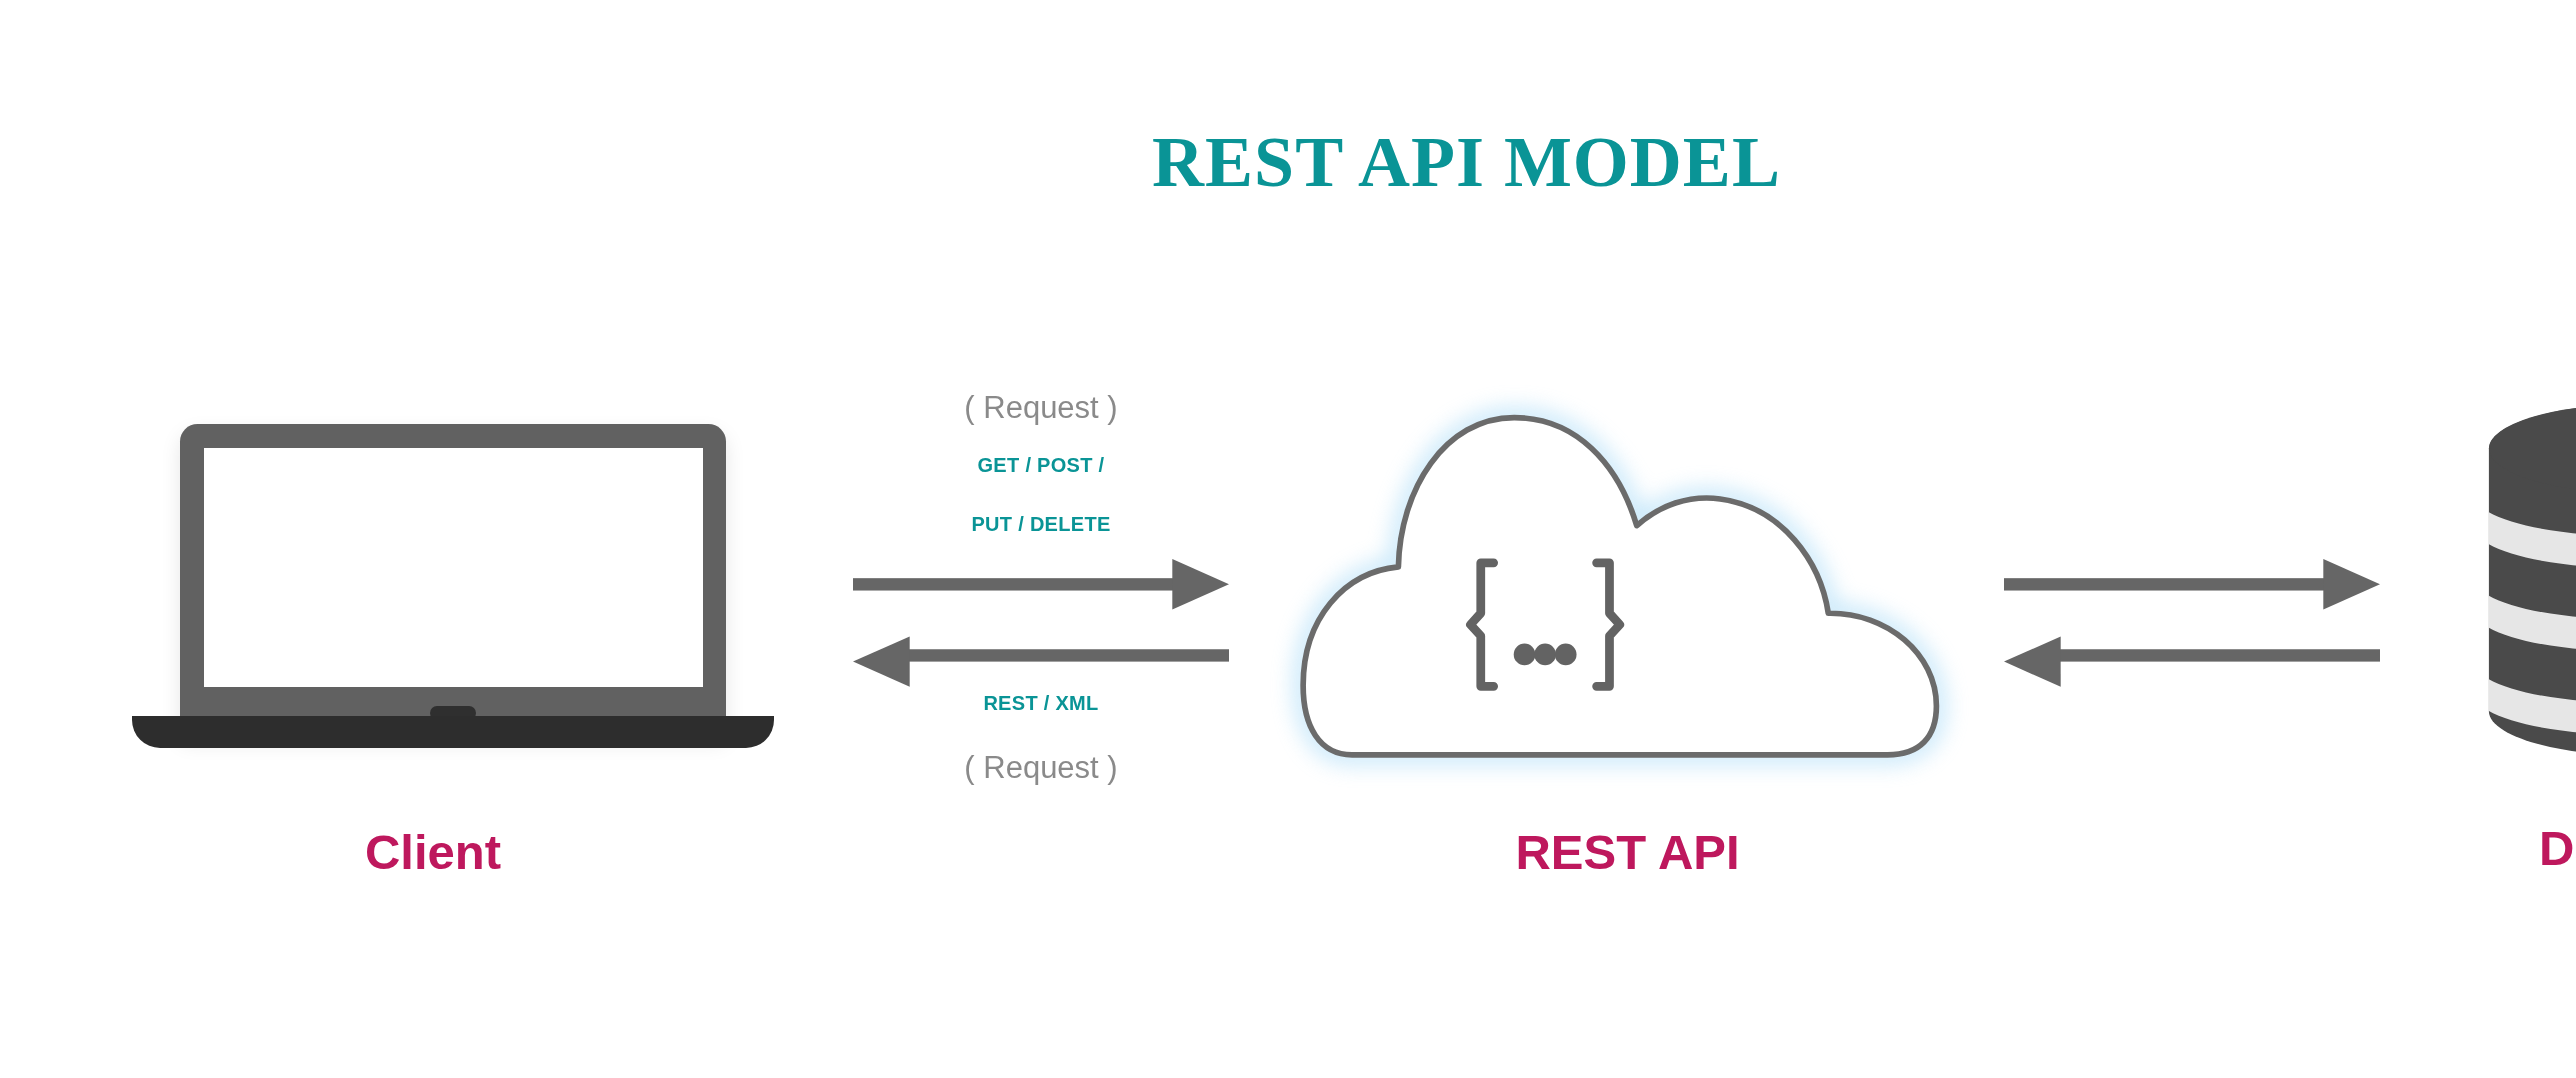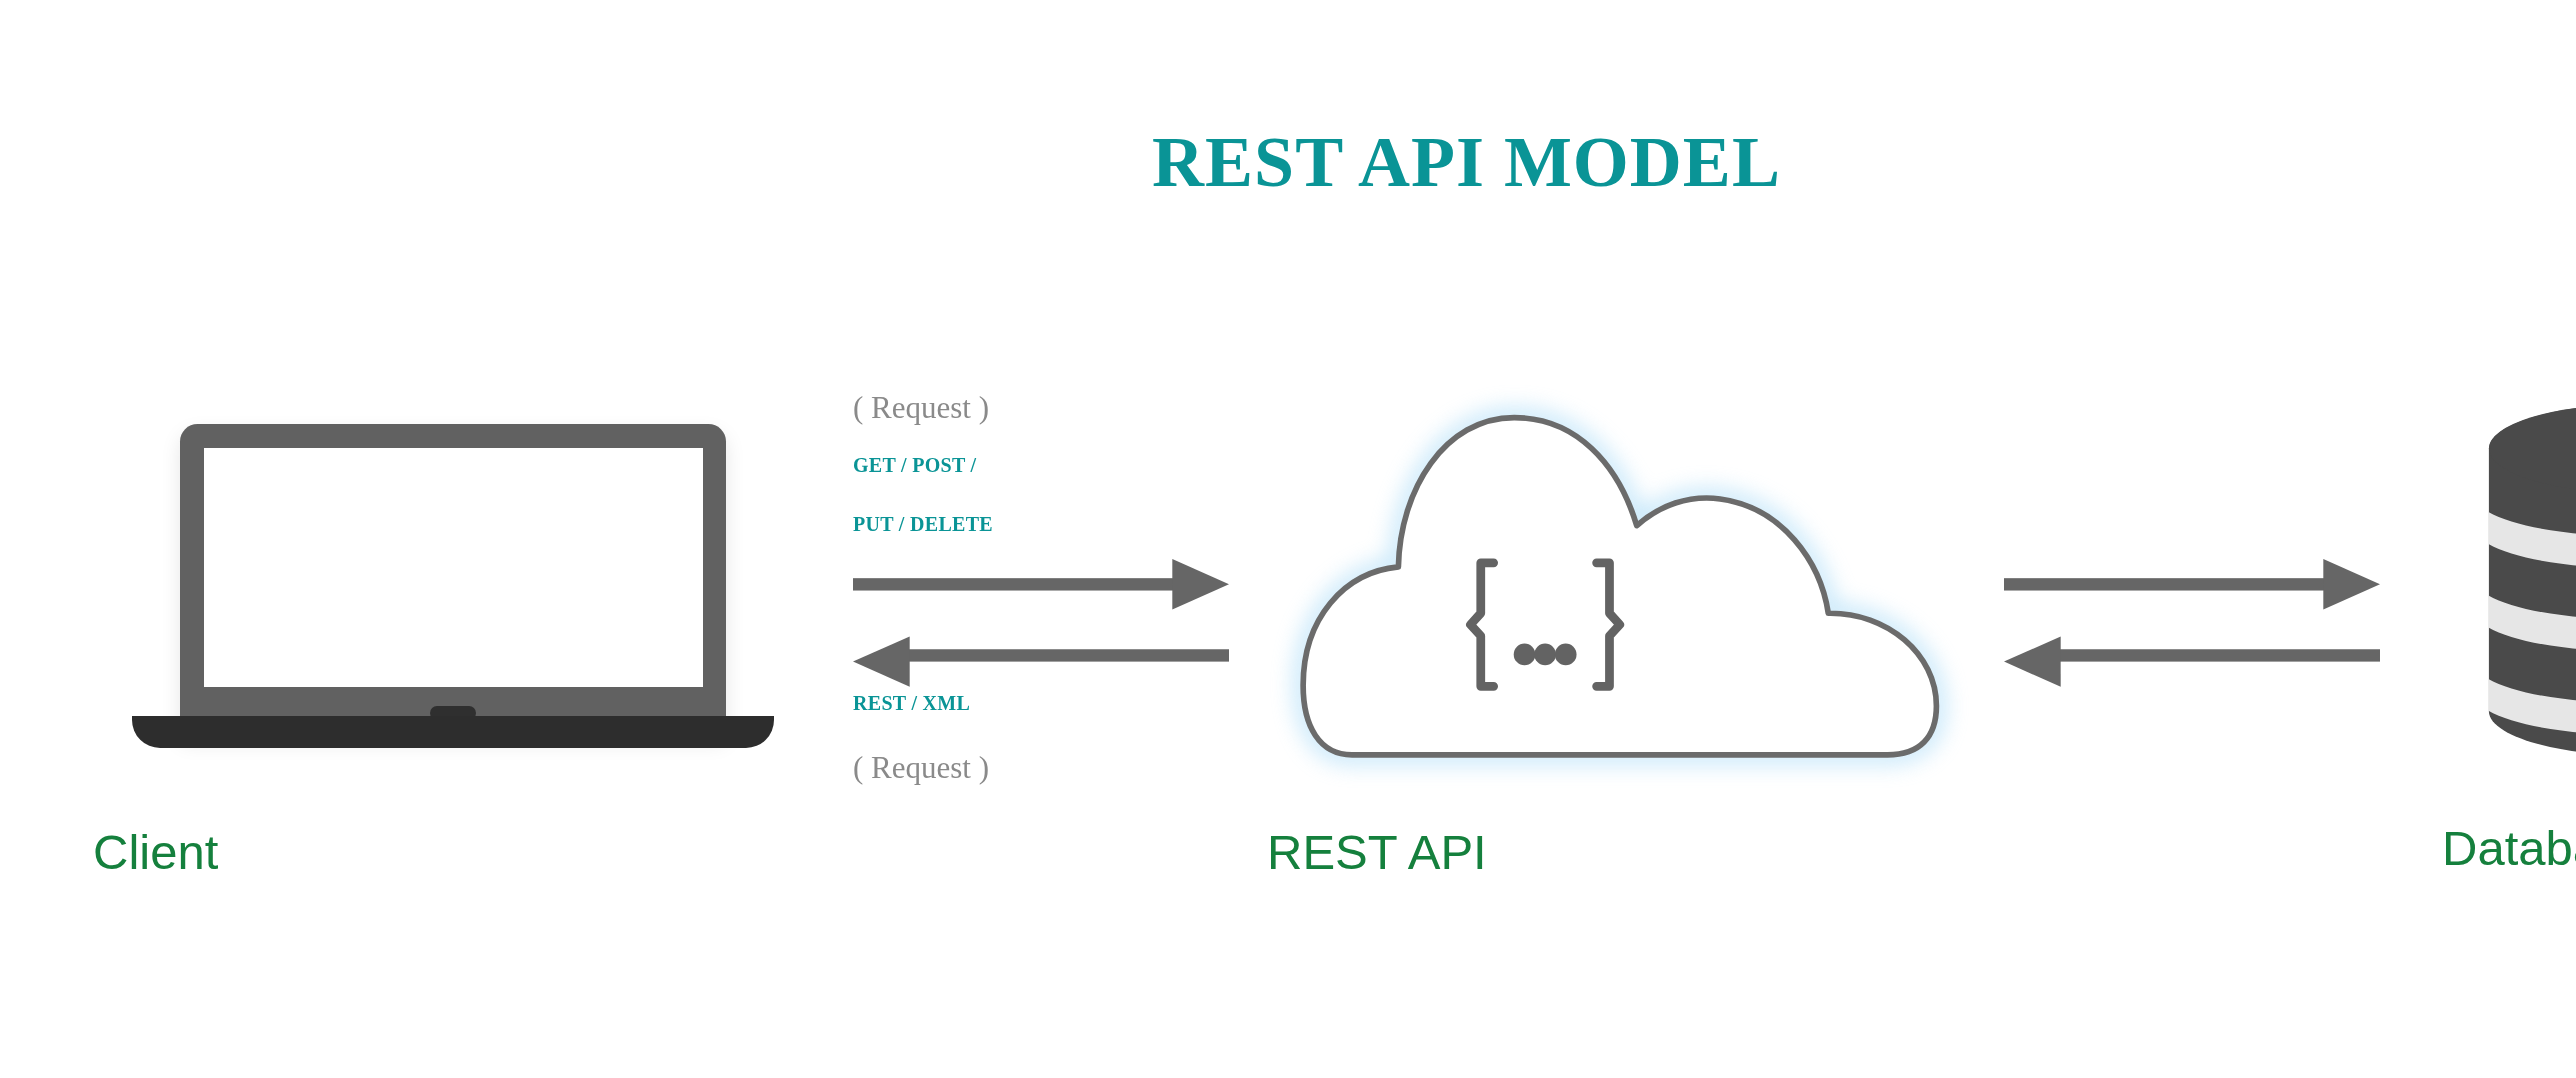--- a/index.html
+++ b/index.html
@@ -28,24 +28,25 @@
     font-weight: 700;
     letter-spacing: 1px;
     color: #0a9496;
     line-height: 1;
     white-space: nowrap;
   }
 
   
   .node-label {
     position: absolute;
+    text-align: center;
     font-family: "Liberation Sans", sans-serif;
     font-size: 49px;
-    font-weight: 400;
-    color: #15803d;
+    font-weight: 700;
+    color: #be185d;
     line-height: 1;
     white-space: nowrap;
   }
 
   
   #client-node {
     position: absolute;
     left: 93px;
     top: 407px;
     width: 680px;
@@ -103,23 +104,24 @@
     left: 2004px;
     top: 559px;
     width: 376px;
     height: 129px;
   }
   .arrow-svg { display: block; }
 
   
   .flow-text {
     position: absolute;
+    text-align: center;
     white-space: nowrap;
     line-height: 1;
-    font-family: Liberation Serif, serif;
+    font-family: Liberation Sans, sans-serif;
   }
   .flow-paren {
     font-size: 31px;
     font-weight: 400;
     color: #8a8a8a;
   }
   .flow-method {
     font-size: 20px;
     font-weight: 700;
     color: #0a9496;

